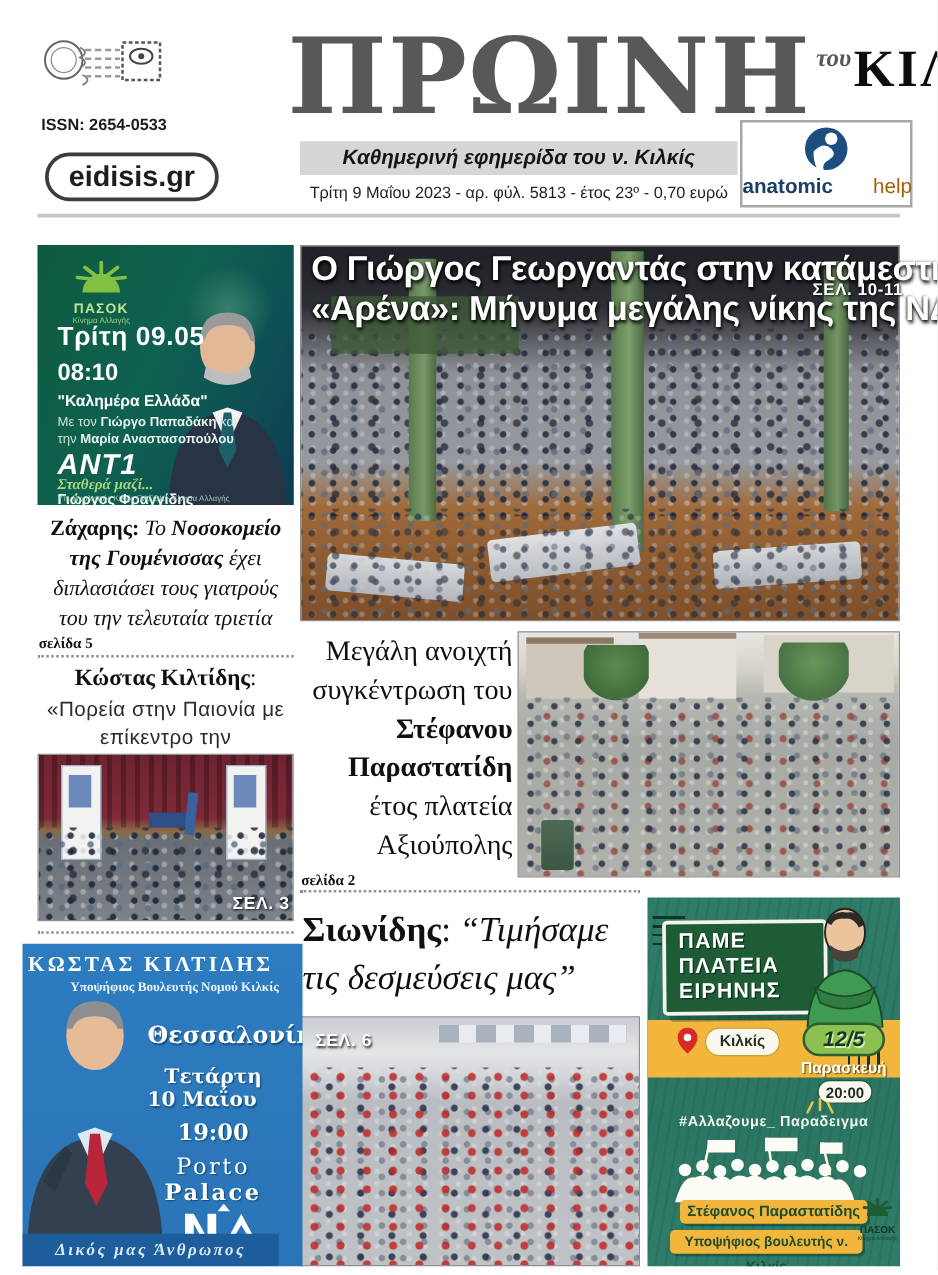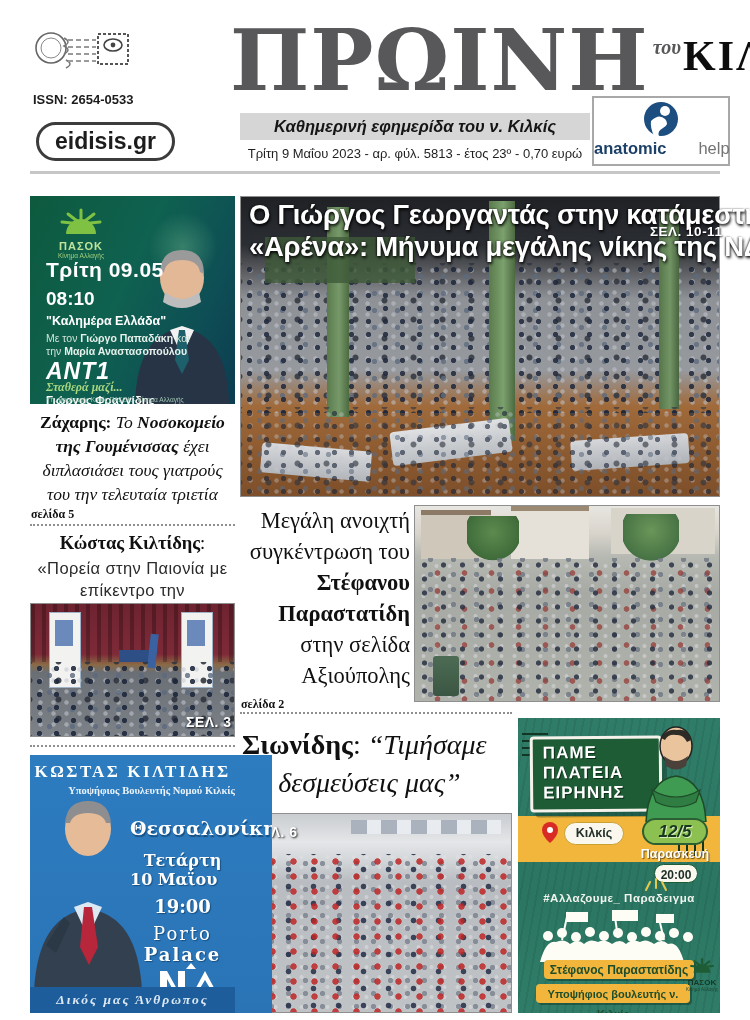--- a/index.html
+++ b/index.html
@@ -69,21 +69,21 @@
     <span style="font-size:23px;font-weight:bold;color:#1d1d1d;">eidisis.gr</span>
   </div>
 
   <div class="abs" style="left:592px;top:96px;width:134px;height:66px;border:2px solid #a8a8a8;background:#fff;text-align:center;">
     <svg width="36" height="36" viewBox="0 0 36 36" style="margin-top:3px;">
       <circle cx="18" cy="18" r="17" fill="#1c4e80"></circle>
       <circle cx="22" cy="10" r="5" fill="#fff"></circle>
       <path d="M8 20 q8 -8 14 -2 q5 5 -2 9 q-6 3 -4 8 l-5 0 q-4 -9 -3 -15z" fill="#fff"></path>
     </svg>
     <div style="font-size:16.5px;line-height:14px;">
-      <span style="font-weight:bold;color:#1b3f66;margin-top:26px;">anatomic</span><span style="color:#737373;padding-left:32px;">help</span>
+      <span style="font-weight:bold;color:#1b3f66;margin-top:26px;">anatomic</span><span style="color:#a16207;padding-left:32px;">help</span>
     </div>
   </div>
 
   <div class="abs" style="left:30px;top:171px;width:690px;height:3px;background:#c6c6c6;"></div>
 
   <div class="abs" style="left:30px;top:196px;width:205px;height:208px;overflow:hidden;
               background:linear-gradient(115deg,#0d5a3e 0%,#0f6150 45%,#0e4f55 75%,#0c3c50 100%);">
     <div class="abs" style="left:118px;top:16px;width:70px;height:70px;border-radius:50%;
          background:radial-gradient(circle,rgba(130,200,150,.35),transparent 70%);"></div>
 
@@ -161,21 +161,21 @@
     <div style="left:24px;top:16px;width:18px;height:26px;background:#3d66a8;opacity:.75;"></div>
     <div style="left:156px;top:16px;width:18px;height:26px;background:#3d66a8;opacity:.75;"></div>
     <div style="left:88px;top:46px;width:34px;height:12px;background:#2e4f86;"></div>
     <div style="left:118px;top:30px;width:8px;height:34px;background:#3a62a0;transform:rotate(6deg);"></div>
     <div class="crowd" style="left:0;top:58px;width:205px;height:76px;"></div>
   </div>
   <div class="pagelabel" style="left:186px;top:714px;">ΣΕΛ. 3</div>
   <div class="abs dots" style="left:30px;top:745px;width:205px;"></div>
 
   <div class="abs serif" style="left:240px;top:505px;width:170px;text-align:right;font-size:22.5px;line-height:31px;color:#101010;">
-    <span>Μεγάλη ανοιχτή συγκέντρωση του </span><span style="font-weight:bold;">Στέφανου Παραστατίδη</span><span> στην σελίδα Αξιούπολης</span>
+    <span>Μεγάλη ανοιχτή συγκέντρωση του </span><span style="font-weight:bold;">Στέφανου Παραστατίδη</span><span> έτος πλατεία Αξιούπολης</span>
   </div>
   <div class="abs serif" style="left:241px;top:697px;font-size:12px;font-weight:bold;">σελίδα 2</div>
   <div class="abs dots" style="left:240px;top:712px;width:272px;"></div>
 
   <div class="photo" style="left:414px;top:505px;width:306px;height:197px;
               background:linear-gradient(#e8e6e1 0%,#d8d4cc 14%,#b6b8b2 26%,#a7aaa4 45%,#b0b2ac 100%);">
     <div style="left:6px;top:4px;width:70px;height:44px;background:#cfc7ba;border-top:5px solid #8c7a66;"></div>
     <div style="left:96px;top:0;width:78px;height:48px;background:#e6e1d8;border-top:5px solid #9b8974;"></div>
     <div style="left:196px;top:2px;width:104px;height:46px;background:#d9d4ca;"></div>
     <div style="left:52px;top:10px;width:52px;height:46px;background:radial-gradient(circle at 50% 35%,#5d8a4e,#3f6b3a 70%,transparent 72%);"></div>
@@ -188,21 +188,21 @@
     <span style="font-weight:bold;">Σιωνίδης</span><span>: </span><span style="font-style:italic;">“Τιμήσαμε</span><br>
     <span style="font-style:italic;">τις δεσμεύσεις μας”</span>
   </div>
   <div class="photo" style="left:240px;top:813px;width:272px;height:200px;
               background:linear-gradient(#c9ccd0 0%,#e4e6e8 14%,#d2d5d8 24%,#b9bcc0 34%,#c0c3c6 100%);">
     <div style="left:110px;top:6px;width:150px;height:14px;background:repeating-linear-gradient(90deg,#aab3bd 0 16px,#e8ecf0 16px 30px);"></div>
     <div class="crowd-red" style="left:0;top:40px;width:272px;height:160px;"></div>
   </div>
   <div class="pagelabel" style="left:252px;top:824px;">ΣΕΛ. 6</div>
 
-  <div class="abs" style="left:30px;top:755px;width:242px;height:258px;background:linear-gradient(#2d7cc0,#2a74b6);overflow:hidden;">
+  <div class="abs" style="left:18px;top:755px;width:224px;height:258px;background:linear-gradient(#2d7cc0,#2a74b6);overflow:hidden;">
     <div class="abs" style="left:0;top:7px;width:205px;text-align:center;color:#fff;font-weight:bold;font-size:17px;
                 letter-spacing:2.5px;font-family:'Liberation Serif',serif;">ΚΩΣΤΑΣ ΚΙΛΤΙΔΗΣ</div>
     <div class="abs" style="left:0;top:30px;width:205px;text-align:right;color:#eaf3fb;font-weight:bold;font-size:10.5px;
                 font-family:'Liberation Serif',serif;">Υποψήφιος Βουλευτής Νομού Κιλκίς</div>
     <svg class="abs" style="left:-4px;bottom:22px;" width="124" height="196" viewBox="0 0 124 196">
       <ellipse cx="62" cy="34" rx="23" ry="27" fill="#e5bb98"></ellipse>
       <path d="M39 28 q2 -22 23 -22 q21 0 23 22 l-5 0 q-3 -10 -18 -10 q-15 0 -18 10z" fill="#8e8e90"></path>
       <path d="M8 196 q4 -76 54 -82 q50 6 54 82z" fill="#33404f"></path>
       <path d="M48 112 l14 -5 l14 5 l-14 30z" fill="#dce8f2"></path>
       <path d="M58 112 h8 l6 40 l-9 18 l-9 -18z" fill="#b7263b"></path>

